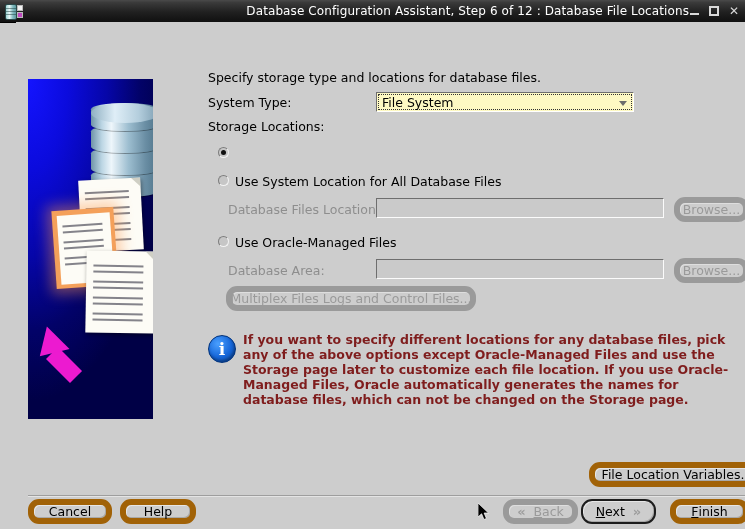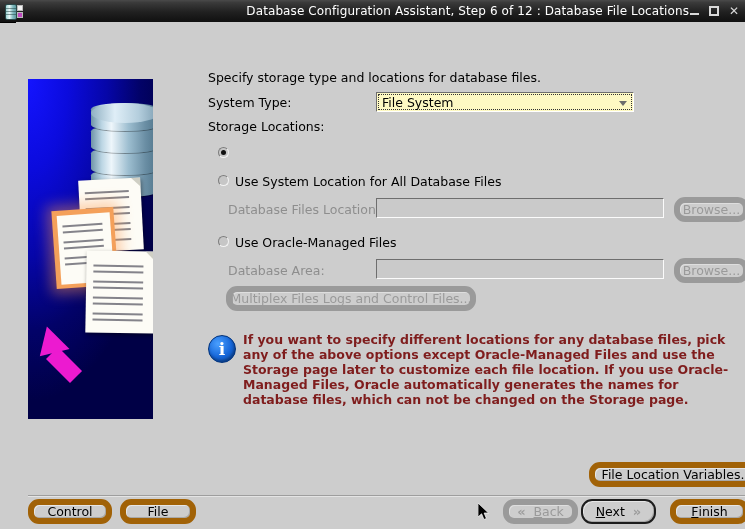--- a/index.html
+++ b/index.html
@@ -294,22 +294,22 @@
           <span>i</span>
         </div>
       <div class="txt">If you want to specify different locations for any database files, pick any of the above options except Oracle-Managed Files and use the Storage page later to customize each file location. If you use Oracle-Managed Files, Oracle automatically generates the names for database files, which can not be changed on the Storage page.</div>
     </div>
 
     <div class="btn" style="left:573px;top:440px;width:176px">File Location Variables...</div>
 
     <div class="sep"></div>
     <div class="sep-hl"></div>
 
-    <div class="btn" style="left:12px;top:477px;width:84px">Control</div>
-    <div class="btn" style="left:104px;top:477px;width:76px">File</div>
+    <div class="btn" style="left:12px;top:477px;width:84px">Cancel</div>
+    <div class="btn" style="left:104px;top:477px;width:76px">Help</div>
 
     <div class="btn disabled" style="left:487px;top:477px;width:75px">
       <span class="chev">«</span>&nbsp;&nbsp;<span class="mn">B</span><span>ack</span>
     </div>
 
     <div class="btn default" style="left:565px;top:477px;width:75px">
       <span class="mn">N</span><span>ext</span>&nbsp;&nbsp;<span class="chev">»</span>
     </div>
 
     <div class="btn" style="left:654px;top:477px;width:79px">

